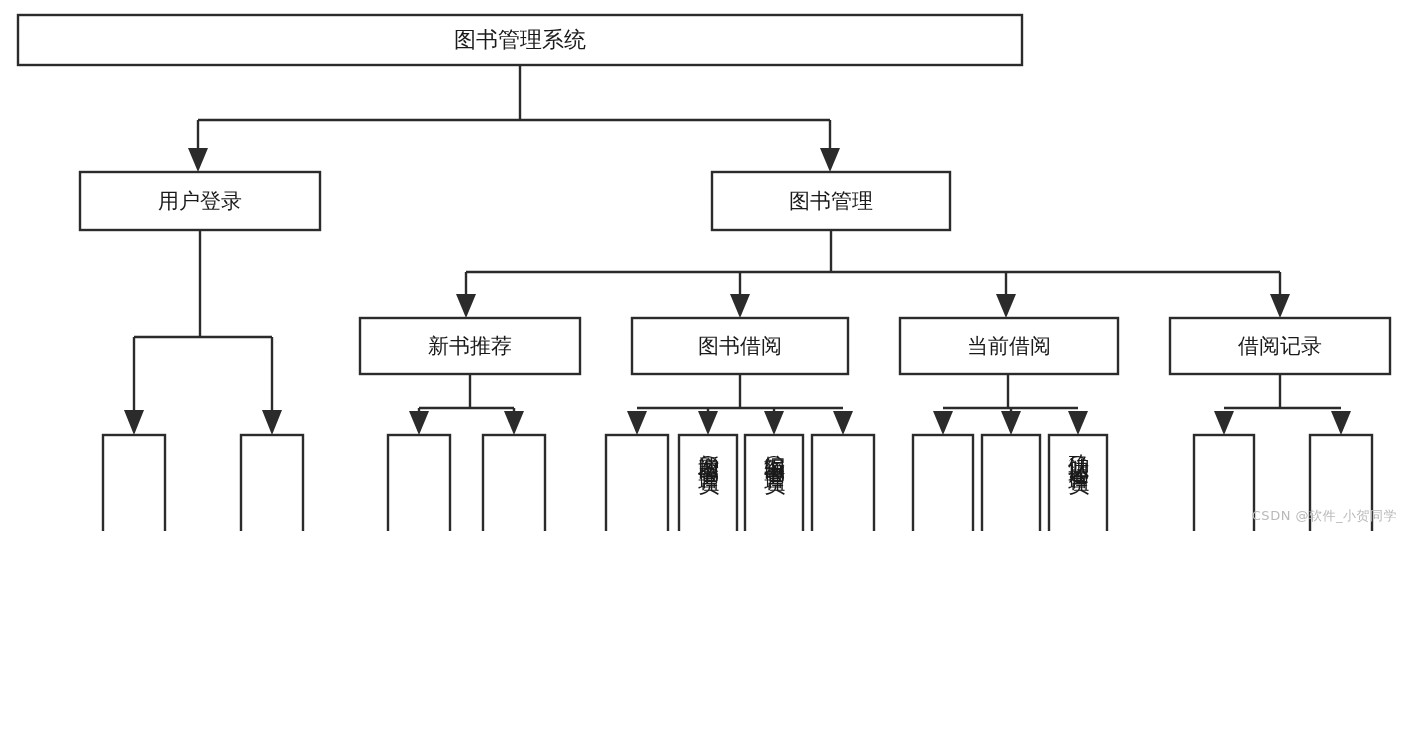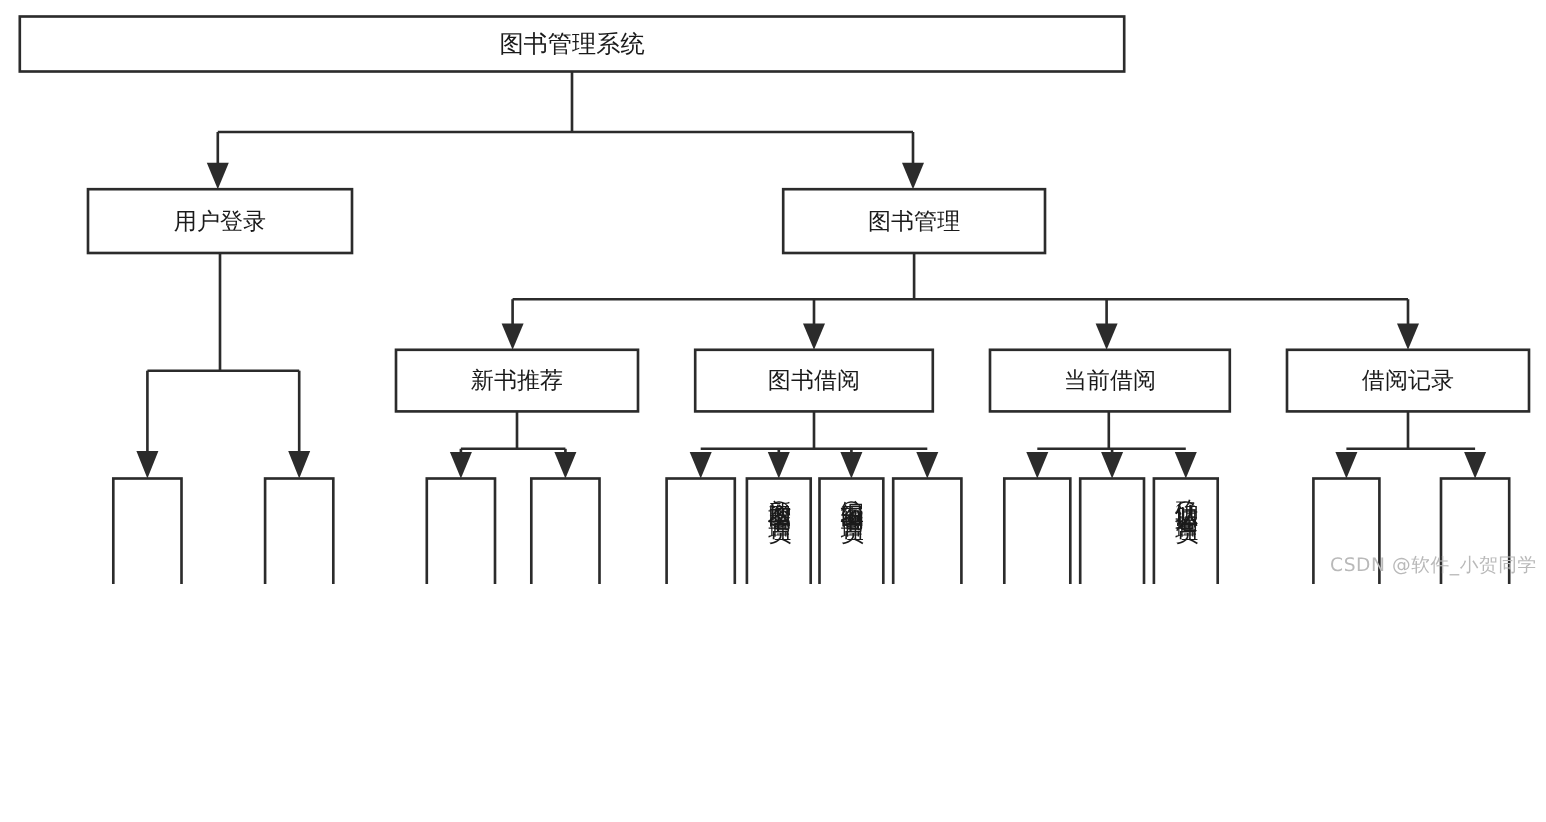--- a/index.html
+++ b/index.html
@@ -70,21 +70,21 @@
     line-height: 1.32;
     letter-spacing: 3px;
     color: #1a1a1a;
     white-space: nowrap;
   }
   #watermark {
     position: absolute;
     right: 8px;
     bottom: 6px;
     font-family: "DejaVu Sans", "Liberation Sans", sans-serif;
-    font-size: 17px;
+    font-size: 13px;
     color: #b9b9b9;
     letter-spacing: 0.5px;
     user-select: none;
   }
 </style>
 </head>
 <body>
 
 <div id="diagram-root">
 

